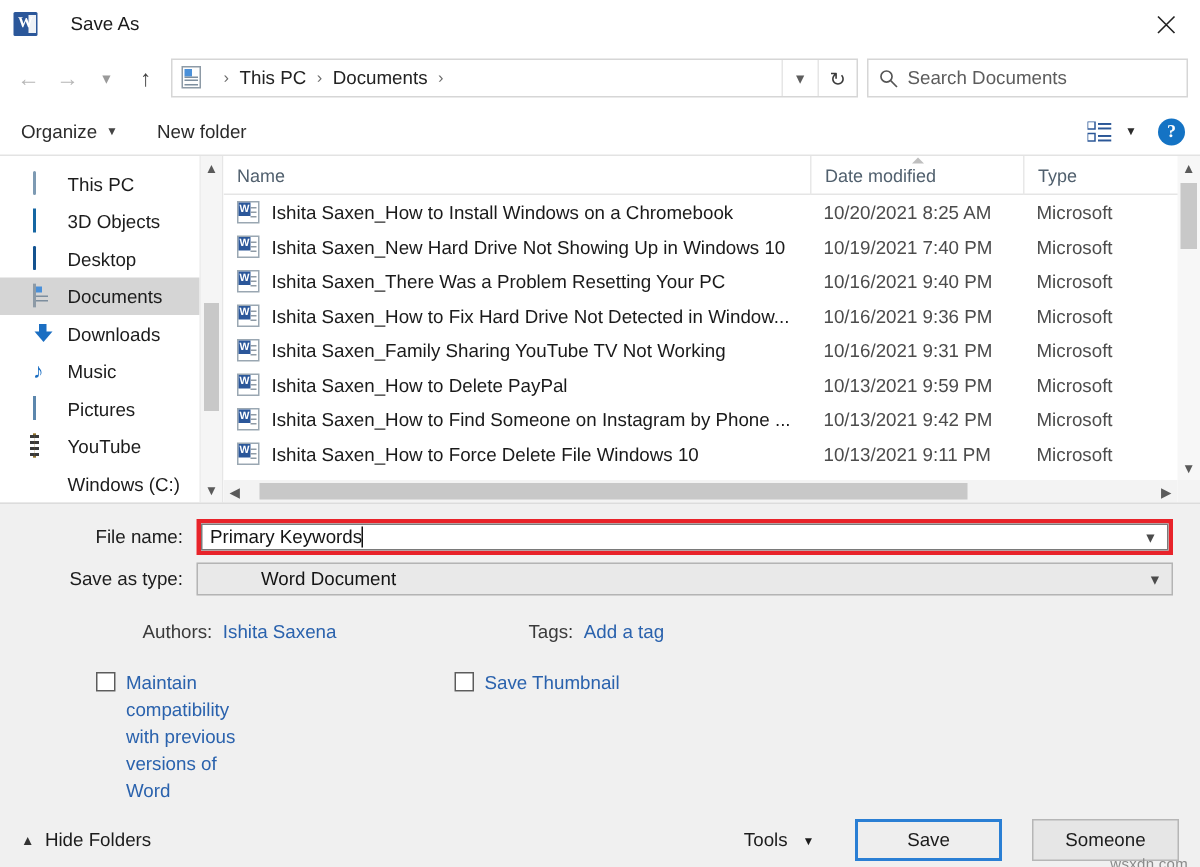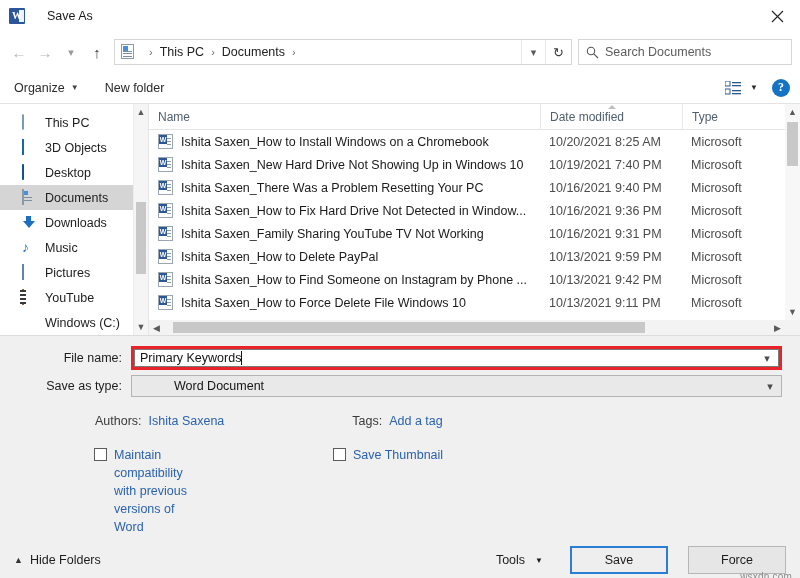--- a/index.html
+++ b/index.html
@@ -748,21 +748,21 @@
       </div>
     </div>
 
     <div class="meta-row" style="padding-left:95px;">
       <span class="meta-label">Authors:</span>
       <span class="meta-link">Ishita Saxena</span>
       <span class="meta-label" style="margin-left:128px;">Tags:</span>
       <span class="meta-link">Add a tag</span>
     </div>
 
-    <div class="checks-row" style="padding-left:94px;">
+    <div class="checks-row" style="padding-left:64px;">
       <div class="check-item" style="width:104px;">
         <span class="checkbox"></span>
         <span class="check-label">Maintain compatibility with previous versions of Word</span>
       </div>
       <div class="check-item" style="margin-left:135px;">
         <span class="checkbox"></span>
         <span class="check-label">Save Thumbnail</span>
       </div>
     </div>
   </div>
@@ -771,17 +771,17 @@
     <div class="hide-folders">
       <span class="hf-caret">▲</span>
       <span>Hide Folders</span>
     </div>
     <div class="footer-spacer"></div>
     <div class="tools-btn">
       <span>Tools</span>
       <span class="tools-caret">▼</span>
     </div>
     <div class="btn primary">Save</div>
-    <div class="btn">Force</div>
+    <div class="btn">Someone</div>
     <div class="watermark">wsxdn.com</div>
   </div>
 
 </div>
 
 </body></html>

